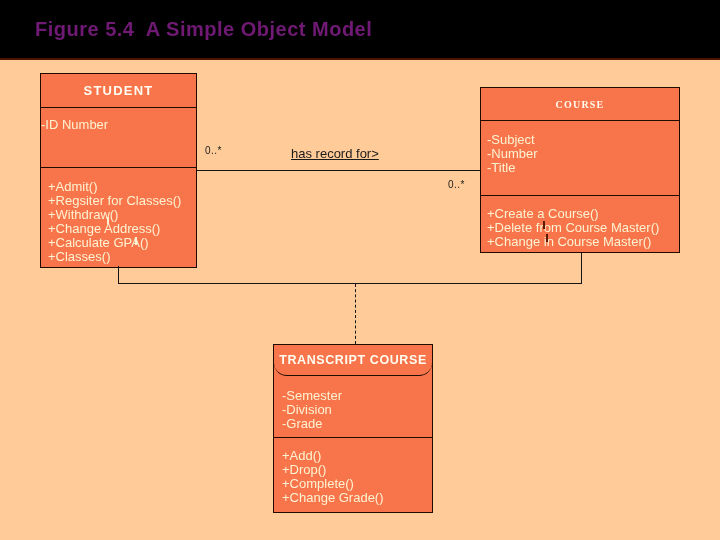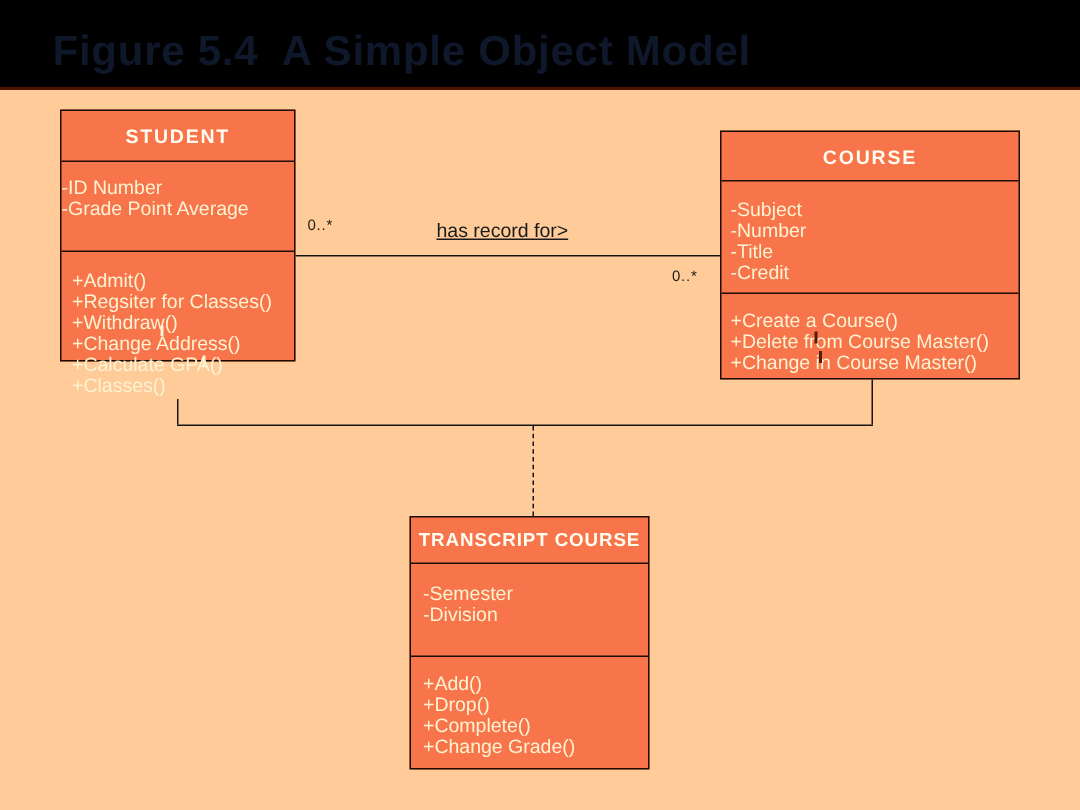--- a/index.html
+++ b/index.html
@@ -4,22 +4,22 @@
 <style>
   html,body { margin:0; padding:0; }
   #canvas {
     position:relative; width:720px; height:540px; overflow:hidden;
     background:#FFCC99;
     font-family:"Liberation Sans", sans-serif;
   }
   
   #title-bar { position:absolute; left:0; top:0; width:720px; height:58px; background:#000000; }
   #slide-title {
-    position:absolute; left:35px; top:18px; color:#0f172a;
-    font-size:28px; font-weight:bold; letter-spacing:0.5px; white-space:pre;
+    position:absolute; left:35px; top:18px; color:#701a75;
+    font-size:20px; font-weight:bold; letter-spacing:0.5px; white-space:pre;
   }
   #title-underline { position:absolute; left:0; top:58px; width:720px; height:2px; background:#4D1500; }
 
   
   .uml-box {
     position:absolute; box-sizing:border-box;
     background:#F8744A; border:1px solid #1E0C00;
     color:#FCF3D2; font-size:13px;
   }
   .uml-header {
@@ -49,56 +49,55 @@
 </style>
 </head>
 <body>
 
 <div id="canvas">
 
   <div id="title-bar"></div>
   <div id="slide-title">Figure 5.4  A Simple Object Model</div>
   <div id="title-underline"></div>
 
-  <div class="uml-box" style="left:40px; top:73px; width:157px; height:168px;">
+  <div class="uml-box" style="left:40px; top:73px; width:157px; height:195px;">
     <div class="uml-header" style="height:34px; font-size:13px;">STUDENT</div>
     <div class="uml-section uml-attrs" style="height:60px; padding:10px 0 0 0;">
       <div>-ID Number</div>
-      <div>-Grade Point Average</div>
     </div>
     <div class="uml-section uml-methods" style="height:99px; padding:12px 0 0 7px;">
       <div>+Admit()</div>
       <div>+Regsiter for Classes()</div>
       <div>+Withdraw()</div>
       <div>+Change Address()</div>
       <div>+Calculate GPA()</div>
       <div>+Classes()</div>
     </div>
   </div>
 
   <div class="uml-box" style="left:480px; top:87px; width:200px; height:166px;">
-    <div class="uml-header" style="height:33px; font-size:13px;">COURSE</div>
+    <div class="uml-header" style="height:33px; font-size:10px;font-family:Liberation Serif, serif;">COURSE</div>
     <div class="uml-section uml-attrs" style="height:75px; padding:12px 0 0 6px;">
       <div>-Subject</div>
       <div>-Number</div>
       <div>-Title</div>
-      <div>-Credit</div>
     </div>
     <div class="uml-section uml-methods" style="height:56px; padding:11px 0 0 6px;">
       <div>+Create a Course()</div>
       <div>+Delete from Course Master()</div>
       <div>+Change in Course Master()</div>
     </div>
   </div>
 
   <div class="uml-box" style="left:273px; top:344px; width:160px; height:169px;">
-    <div class="uml-header" style="height:31px; font-size:12.5px; letter-spacing:0.6px;">TRANSCRIPT COURSE</div>
+    <div class="uml-header" style="height:31px; font-size:12.5px; letter-spacing:0.6px;border-radius:13px;">TRANSCRIPT COURSE</div>
     <div class="uml-section uml-attrs" style="height:62px; padding:13px 0 0 8px;">
       <div>-Semester</div>
       <div>-Division</div>
+      <div>-Grade</div>
     </div>
     <div class="uml-section uml-methods" style="height:74px; padding:11px 0 0 8px;">
       <div>+Add()</div>
       <div>+Drop()</div>
       <div>+Complete()</div>
       <div>+Change Grade()</div>
     </div>
   </div>
 
   <div class="hline" style="left:197px; top:170px; width:283px;"></div>

